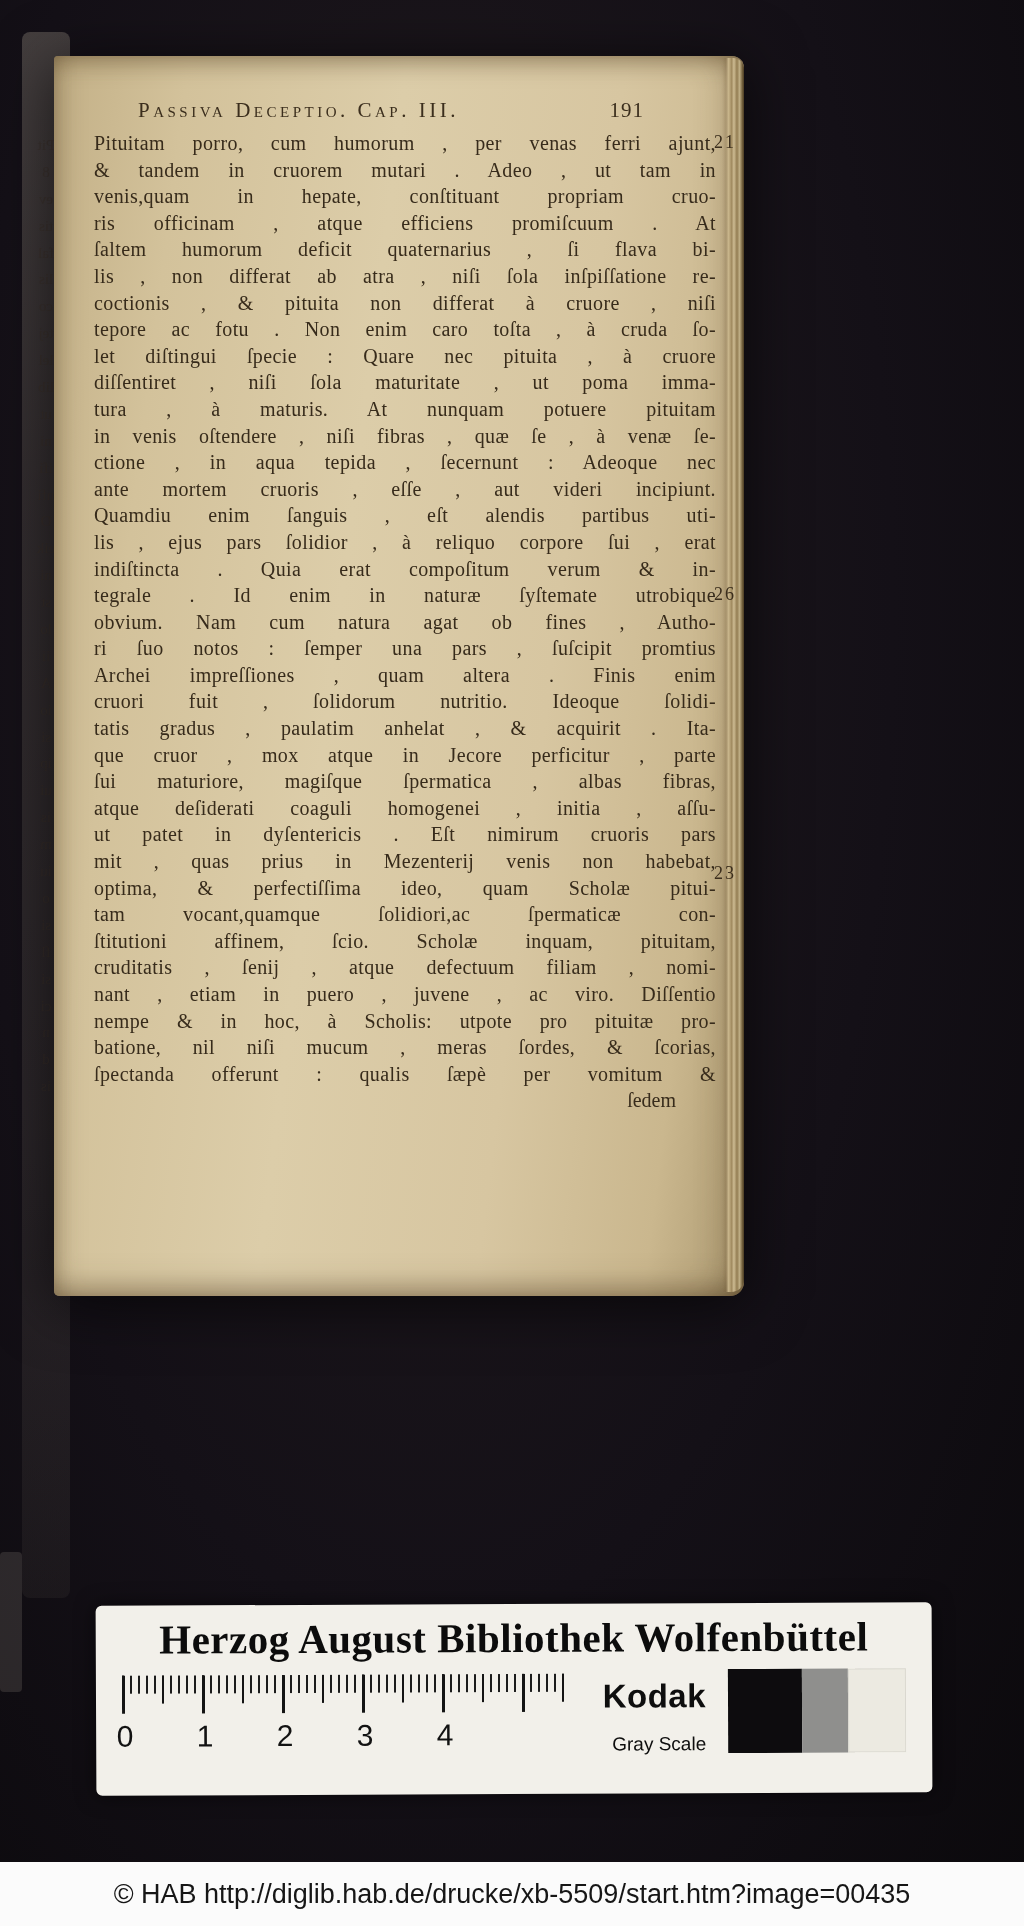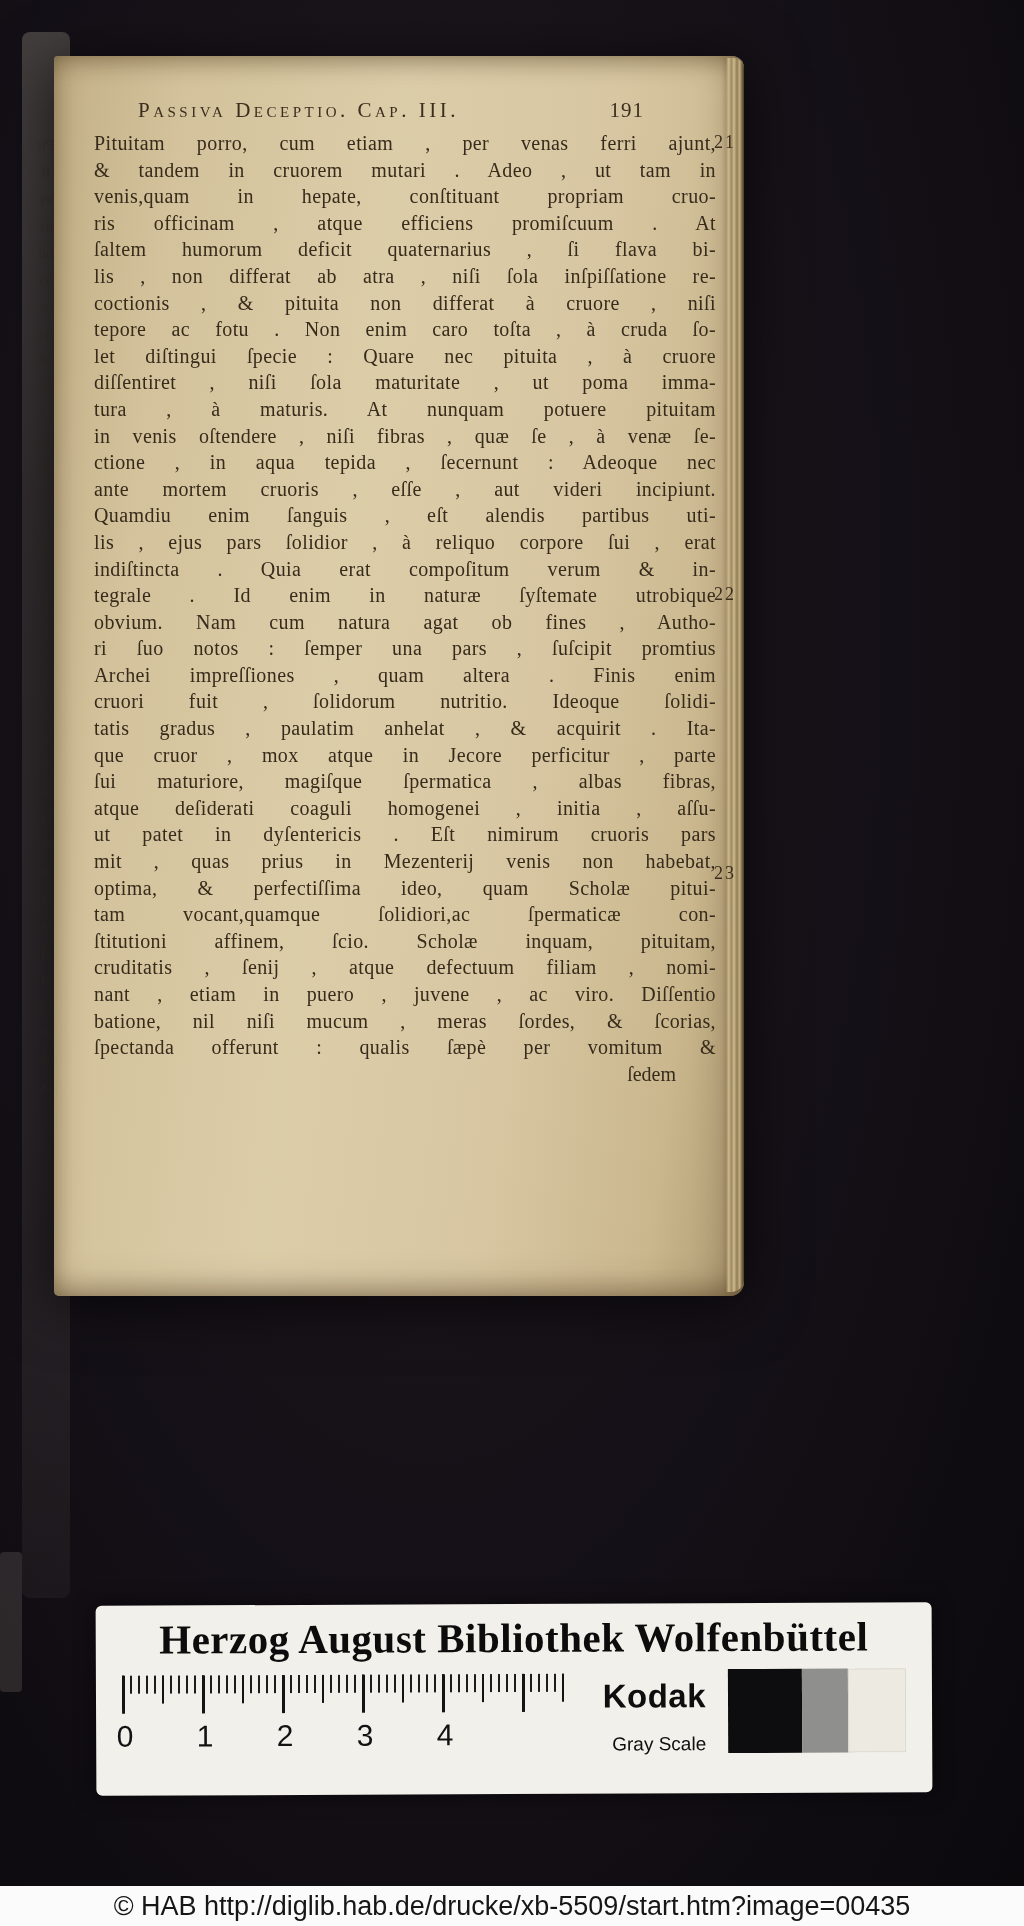--- a/index.html
+++ b/index.html
@@ -96,21 +96,21 @@
   .gray-scale-label { font-size:19px; margin-top:18px; }
 
   .patches { position:absolute; right:26px; top:8px; height:84px; display:flex; }
   .patch { height:100%; }
   .patch-black { width:74px; background:#0d0c0e; }
   .patch-mid { width:46px; background:#8f8f8d; }
   .patch-light { width:58px; background:#eceae1; box-shadow: inset 0 0 0 1px rgba(0,0,0,.08); }
 
   
   .footer-bar {
-    position:absolute; left:0; bottom:0; width:1024px; height:40px; background:#fbfbfb;
+    position:absolute; left:0; bottom:0; width:1024px; height:64px; background:#fbfbfb;
     display:flex; align-items:center; justify-content:center;
     font-family:"Liberation Sans","DejaVu Sans",sans-serif; font-size:27px; color:#161616;
   }
 </style>
 </head>
 <body>
 
 <div class="scene">
 
   <div class="glass-strip">
@@ -159,21 +159,21 @@
     <div class="page-edges"></div>
     <div class="page-inner">
 
       <div class="running-head">
         <span class="running-title">Passiva Deceptio. Cap. III.</span>
         <span class="page-number">191</span>
       </div>
 
       <div class="body-text">
         <div class="lines">
-            <div class="line">Pituitam porro, cum etiam , per venas ferri ajunt,</div>
+            <div class="line">Pituitam porro, cum humorum , per venas ferri ajunt,</div>
             <div class="line">&amp; tandem in cruorem mutari . Adeo , ut tam in</div>
             <div class="line">venis,quam in hepate, conſtituant propriam cruo-</div>
             <div class="line">ris officinam , atque efficiens promiſcuum . At</div>
             <div class="line">ſaltem humorum deficit quaternarius , ſi flava bi-</div>
             <div class="line">lis , non differat ab atra , niſi ſola inſpiſſatione re-</div>
             <div class="line">coctionis , &amp; pituita non differat à cruore , niſi</div>
             <div class="line">tepore ac fotu . Non enim caro toſta , à cruda ſo-</div>
             <div class="line">let diſtingui ſpecie : Quare nec pituita , à cruore</div>
             <div class="line">diſſentiret , niſi ſola maturitate , ut poma imma-</div>
             <div class="line">tura , à maturis. At nunquam potuere pituitam</div>
@@ -192,26 +192,27 @@
             <div class="line">que cruor , mox atque in Jecore perficitur , parte</div>
             <div class="line">ſui maturiore, magiſque ſpermatica , albas fibras,</div>
             <div class="line">atque deſiderati coaguli homogenei , initia , aſſu-</div>
             <div class="line">ut patet in dyſentericis . Eſt nimirum cruoris pars</div>
             <div class="line">mit , quas prius in Mezenterij venis non habebat,</div>
             <div class="line">optima, &amp; perfectiſſima ideo, quam Scholæ pitui-</div>
             <div class="line">tam vocant,quamque ſolidiori,ac ſpermaticæ con-</div>
             <div class="line">ſtitutioni affinem, ſcio. Scholæ inquam, pituitam,</div>
             <div class="line">cruditatis , ſenij , atque defectuum filiam , nomi-</div>
             <div class="line">nant , etiam in puero , juvene , ac viro. Diſſentio</div>
+            <div class="line">nempe &amp; in hoc, à Scholis: utpote pro pituitæ pro-</div>
             <div class="line">batione, nil niſi mucum , meras ſordes, &amp; ſcorias,</div>
             <div class="line">ſpectanda offerunt : qualis ſæpè per vomitum &amp;</div>
           </div>
         <div class="catchword">ſedem</div>
         <div class="mn mn1">21</div>
-        <div class="mn mn2">22</div>
+        <div class="mn mn2">26</div>
         <div class="mn mn3">23</div>
       </div>
 
     </div>
   </div>
 
   <div class="label-strip">
     <div class="label-title">Herzog August Bibliothek Wolfenbüttel</div>
     <div class="label-row">
       <div class="ruler">

